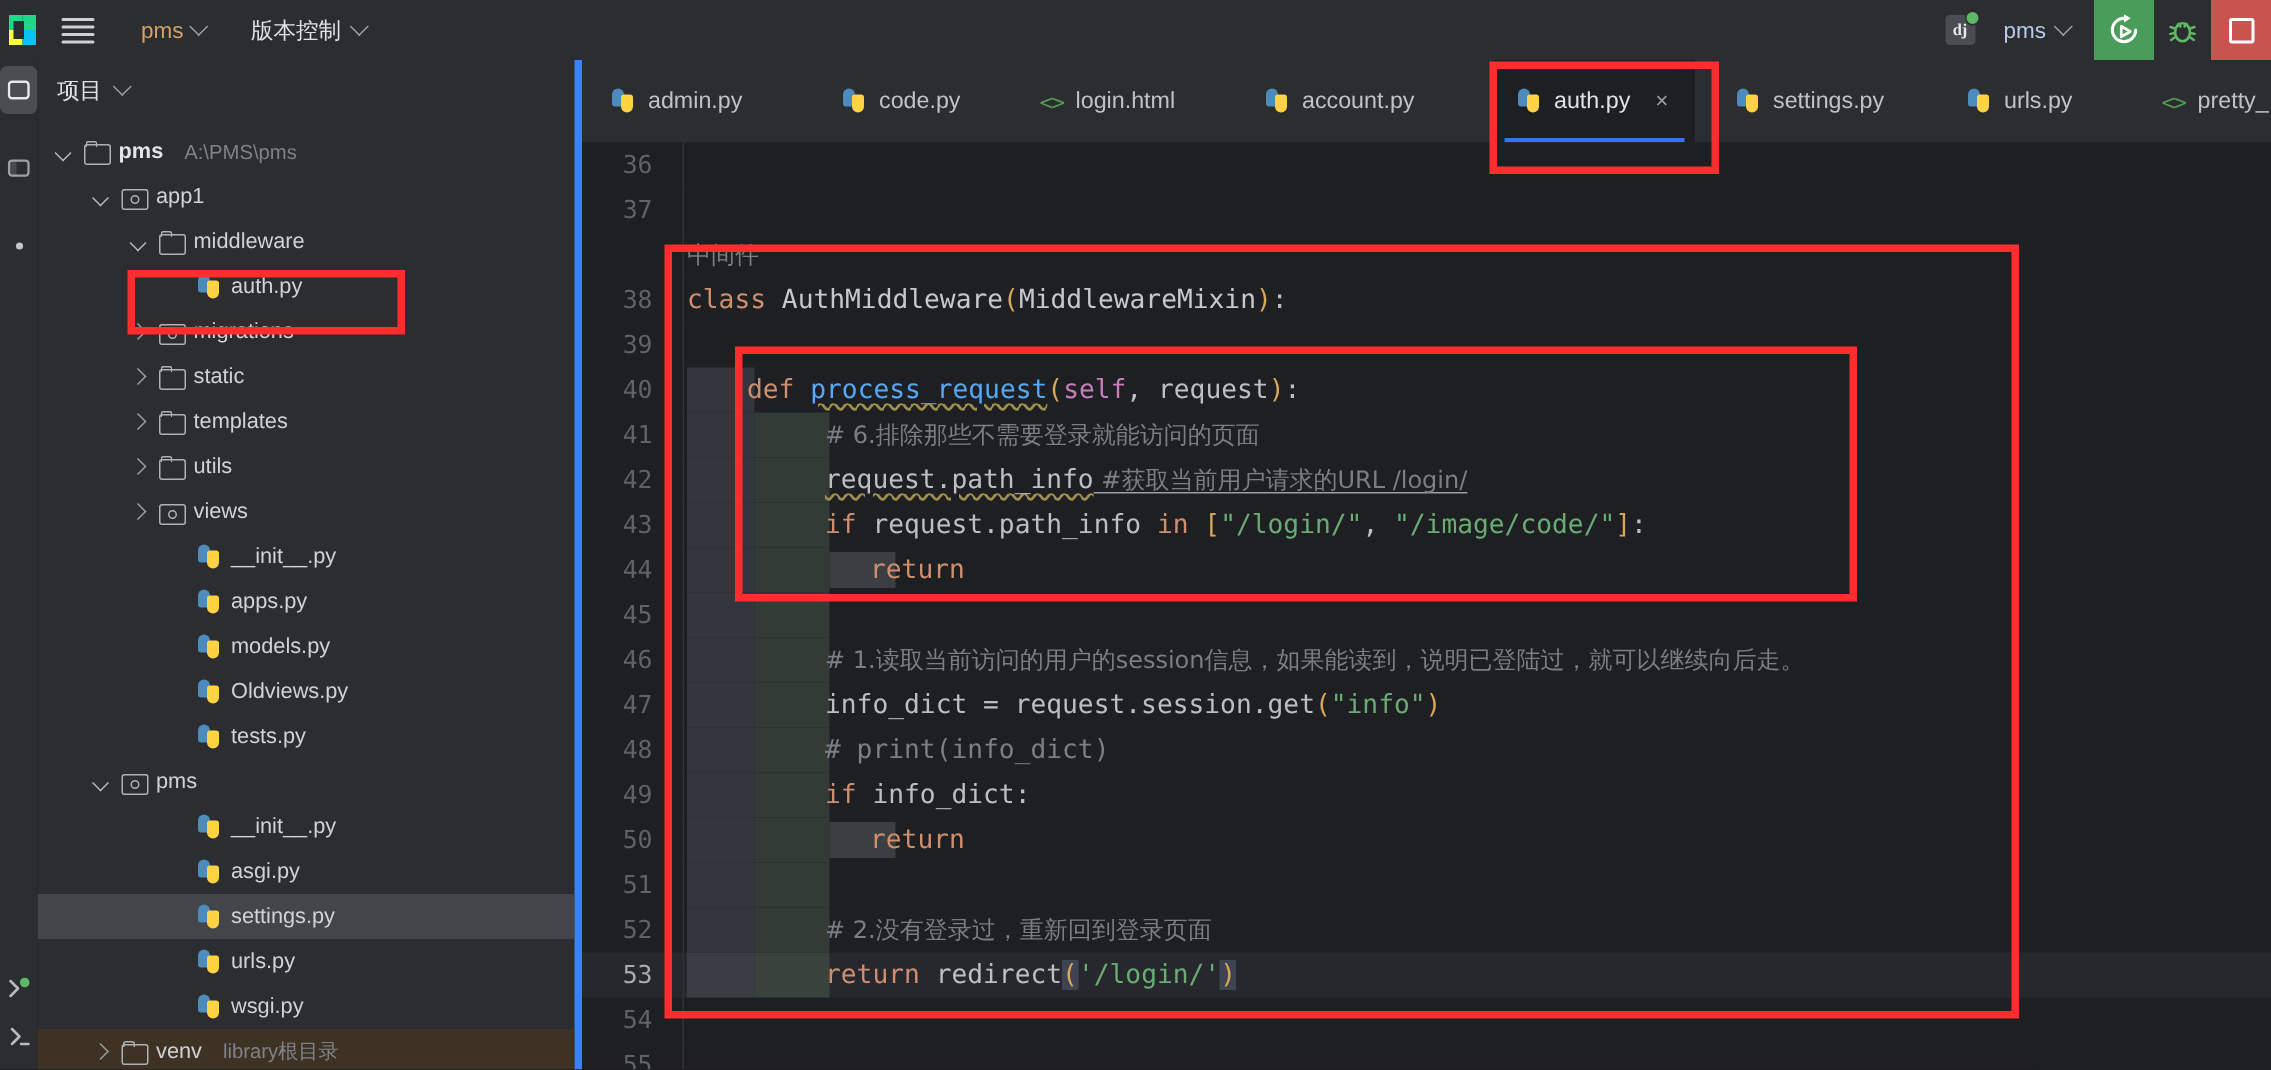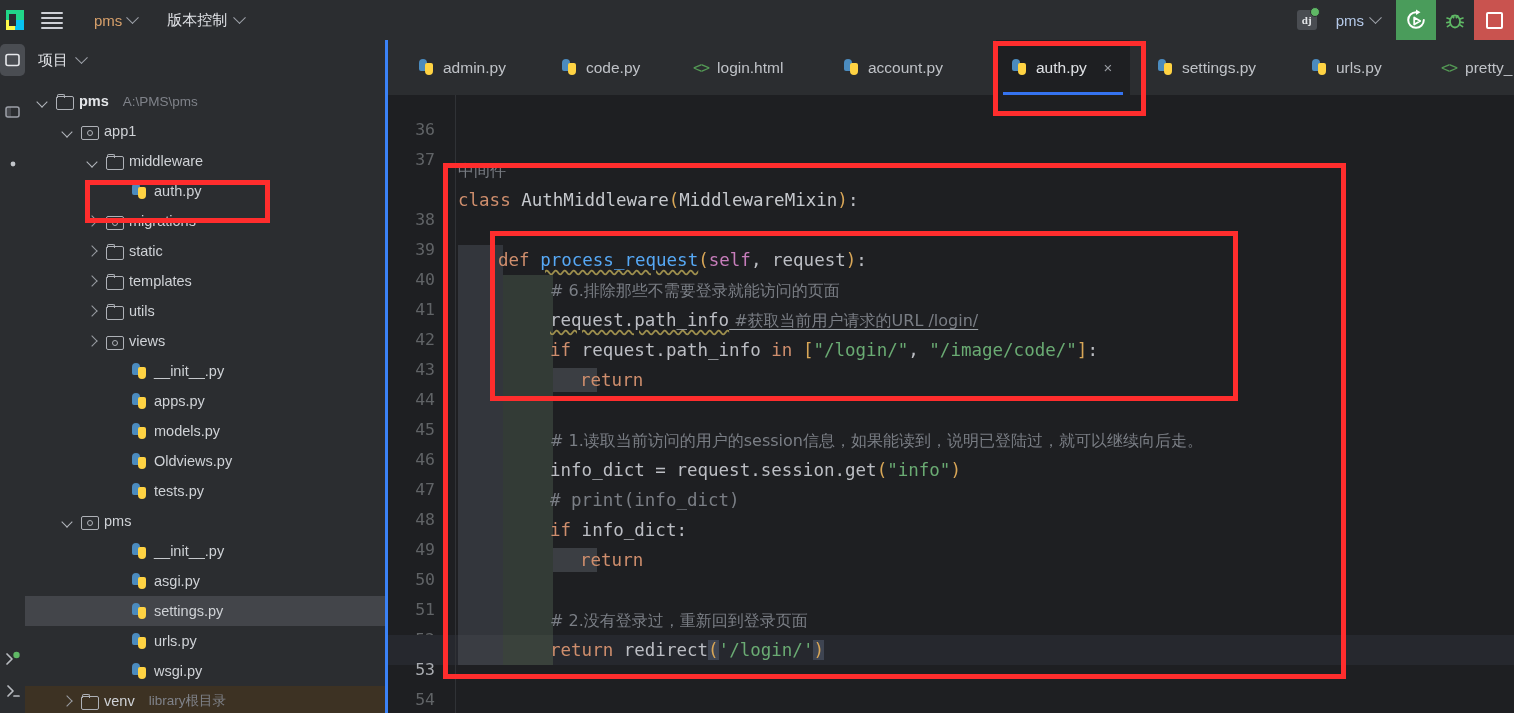--- a/index.html
+++ b/index.html
@@ -46,21 +46,21 @@
     position:absolute; left:0; top:40px; width:25px; height:673px;
     background:#2b2d30;
   }
   .ts-btn{ width:25px;height:32px; display:flex;align-items:center;justify-content:center; cursor:pointer;}
   .ts-btn.active{ background:#4a4d52; border-radius:5px; }
   .ts-bottom{ position:absolute; bottom:0; left:0; width:25px; }
 
   
   .sidebar{
     position:absolute; left:25px; top:40px; width:363px; height:673px;
-    background:#2b2d30; border-right:3px solid #3b82f6;
+    background:#2b2d30; border-right:5px solid #3b82f6;
     overflow:hidden;
   }
   .sb-head{ height:40px; display:flex; align-items:center; gap:9px; padding-left:13px; font-size:15px; color:#dfe1e5; cursor:pointer;}
   .tree{ padding-top:6px; font-size:14.5px; }
   .row{ height:30px; display:flex; align-items:center; gap:6px; padding-left:10px; white-space:nowrap; cursor:pointer; position:relative; }
   .row.selected{ background:#43454a; }
   .row.libroot{ background:#3d3223; }
   .row .arrow{ width:15px; height:15px; flex:0 0 15px; position:relative; }
   .row .arrow.down:after{ content:""; position:absolute; left:3px; top:4px; width:7px;height:7px;border-right:1.6px solid #b4b7bd;border-bottom:1.6px solid #b4b7bd; transform:rotate(45deg); }
   .row .arrow.right:after{ content:""; position:absolute; left:3px; top:3px; width:7px;height:7px;border-right:1.6px solid #9a9da3;border-top:1.6px solid #9a9da3; transform:rotate(45deg); }
@@ -95,21 +95,21 @@
     position:absolute; left:388px; top:95px; width:1126px; height:618px;
     background:#1e1f22; overflow:hidden;
     font-family:"DejaVu Sans Mono","Liberation Mono",monospace;
     font-size:17.5px;
   }
   .elines{ position:absolute; left:0; top:0; width:1126px; }
   .eline{ position:relative; height:30px; line-height:30px; white-space:pre; }
   .eline.current{ background:#26282e; }
   .gutter{
     position:absolute; left:0; top:0; width:60px; height:30px;
-    text-align:right; padding-right:13px; color:#606366; font-size:16.5px;margin-top:20px;
+    text-align:right; padding-right:13px; color:#606366; font-size:16.5px;
   }
   .eline.current .gutter{ color:#a8abb0; }
   .gsplit{ position:absolute; left:67px; top:0; width:1px; height:30px; background:#303236; }
   .ind1{ position:absolute; left:70px; top:0; width:45px; height:30px; background:#33363c; }
   .ind2{ position:absolute; left:115px; top:0; width:50px; height:30px; background:#333b36; }
   .eline.current .ind1{ background:#3a3d43; }
   .eline.current .ind2{ background:#3a423c; }
   .ind3{ position:absolute; left:165px; top:3px; width:44px; height:24px; background:#3b3e43; }
   .code{ position:absolute; left:70px; top:0; height:30px; padding-left:0; }
   .code span{ white-space:pre;text-align:center; }
@@ -367,21 +367,21 @@
         <div class="row libroot" style="padding-left: 35px;">
           <i class="arrow right"></i>
           <span class="ficon folder"></span>
           <span class="lbl">venv</span>
           <span class="path">library根目录</span>
         </div>
       </div>
   </div>
 
   <div class="tabsbar" id="tabsbar">
-      <div class="tab" style="left: 15px;">
+      <div class="tab" style="left: 4px;">
         <span class="pyicon">
           <span class="pb"></span>
           <span class="py"></span>
         </span>
         <span>admin.py</span>
       </div>
       <div class="tab" style="left: 158px;">
         <span class="pyicon">
           <span class="pb"></span>
           <span class="py"></span>

